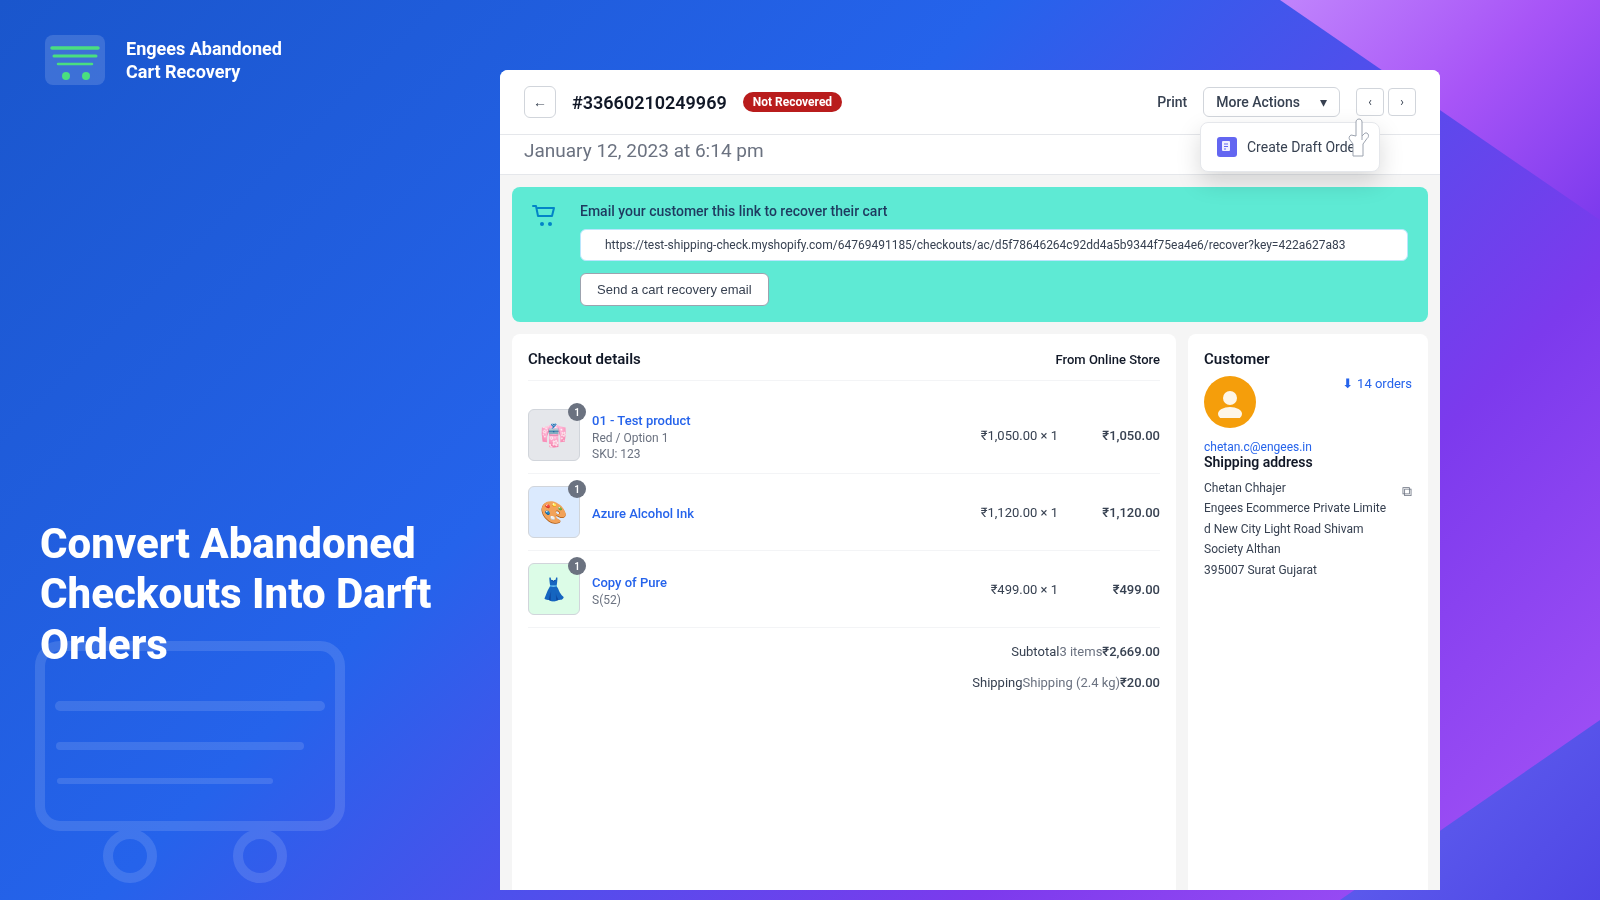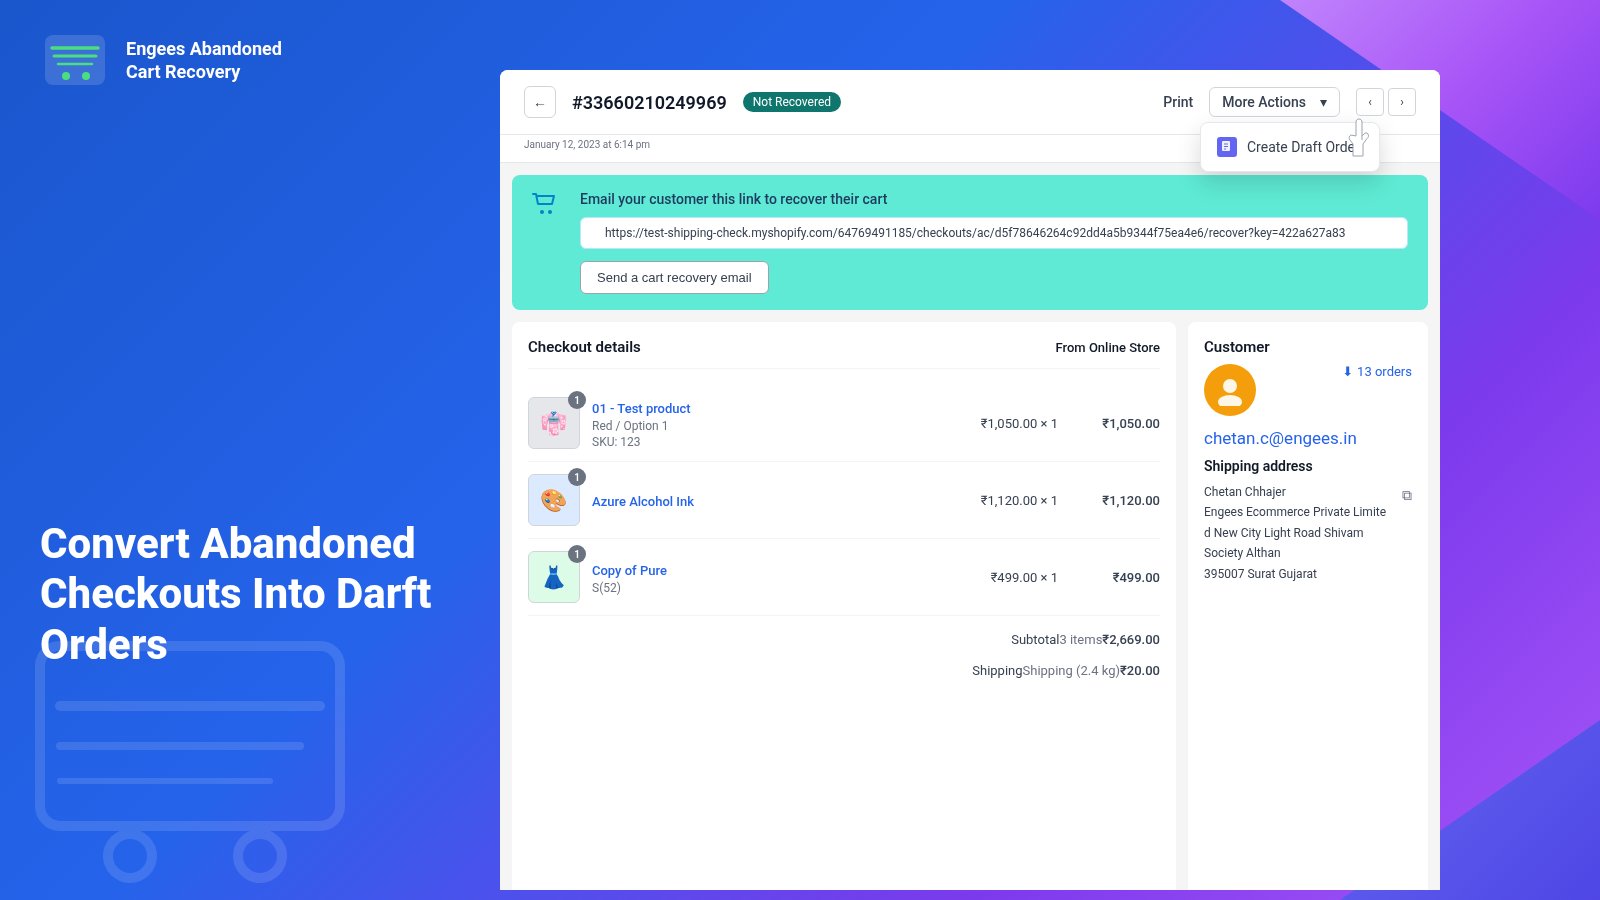--- a/index.html
+++ b/index.html
@@ -110,46 +110,46 @@
       background: white;
     }
 
     .order-id {
       font-size: 18px;
       font-weight: 600;
       color: #111827;
     }
 
     .status-badge {
-      background: #0f766e;
+      background: #b91c1c;
       color: white;
       padding: 3px 10px;
       border-radius: 12px;
       font-size: 12px;
-      font-weight: 400;
+      font-weight: 700;
     }
 
     .header-right {
       margin-left: auto;
       display: flex;
       align-items: center;
       gap: 16px;
     }
 
     .print-btn {
       font-size: 14px;
       color: #374151;
       cursor: pointer;
       font-weight: 500;
     }
 
     .more-actions-btn {
       display: flex;
       align-items: center;
-      gap: 14px;
+      gap: 20px;
       border: 1px solid #d1d5db;
       border-radius: 6px;
       padding: 6px 12px;
       font-size: 14px;
       font-weight: 500;
       color: #374151;
       cursor: pointer;
       background: white;
       position: relative;
     }
@@ -166,21 +166,21 @@
       display: flex; align-items: center; justify-content: center;
       cursor: pointer;
       font-size: 12px;
       color: #374151;
       background: white;
     }
 
     .order-date {
       padding: 4px 24px 12px;
       background: white;
-      font-size: 10px;
+      font-size: 19px;
       color: #6b7280;
       border-bottom: 1px solid #e5e7eb;
     }
 
     
     .dropdown-menu {
       position: absolute;
       top: 52px; right: 60px;
       background: white;
       border: 1px solid #e5e7eb;
@@ -439,25 +439,24 @@
       align-items: center;
       gap: 4px;
       color: #2563eb;
       font-size: 13px;
       cursor: pointer;
       text-decoration: none;
     }
 
     .customer-email {
       color: #2563eb;
-      font-size: 17px;
+      font-size: 12px;
       cursor: pointer;
       text-decoration: none;
       display: block;
-      margin-bottom: 10px;
     }
 
     .customer-meta {
       font-size: 12px;
       color: #6b7280;
       line-height: 1.6;
       margin-bottom: 16px;
     }
 
     .shipping-title {
@@ -659,21 +658,21 @@
       <div class="customer-title">Customer</div>
       <div class="customer-top">
         <div class="avatar">
           <svg width="32" height="32" viewBox="0 0 32 32" fill="none">
             <circle cx="16" cy="12" r="7" fill="white" opacity="0.9"></circle>
             <ellipse cx="16" cy="28" rx="12" ry="7" fill="white" opacity="0.9"></ellipse>
           </svg>
         </div>
         <a class="orders-link">
           <span>⬇</span>
-          <span>13 orders</span>
+          <span>14 orders</span>
         </a>
       </div>
       <a class="customer-email">chetan.c@engees.in</a>
       <div class="shipping-title">Shipping address</div>
       <div class="shipping-address">
         <div>
           <div>Chetan Chhajer</div>
           <div>Engees Ecommerce Private Limite</div>
           <div>d New City Light Road Shivam</div>
           <div>Society Althan</div>

